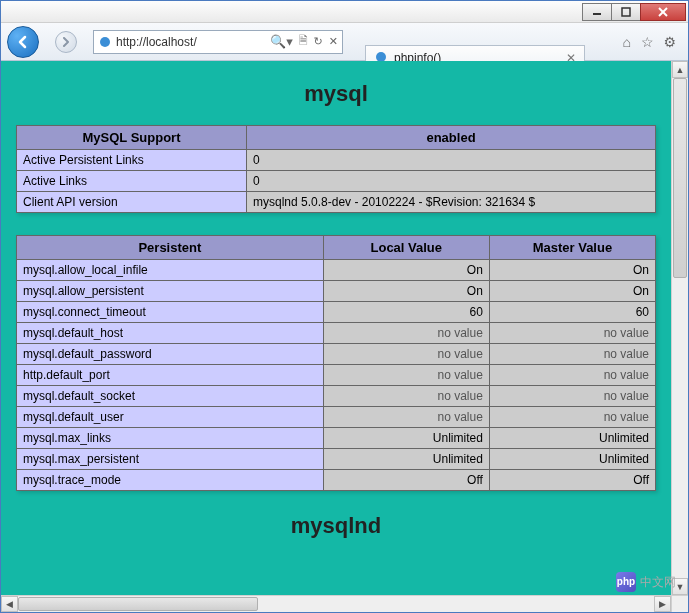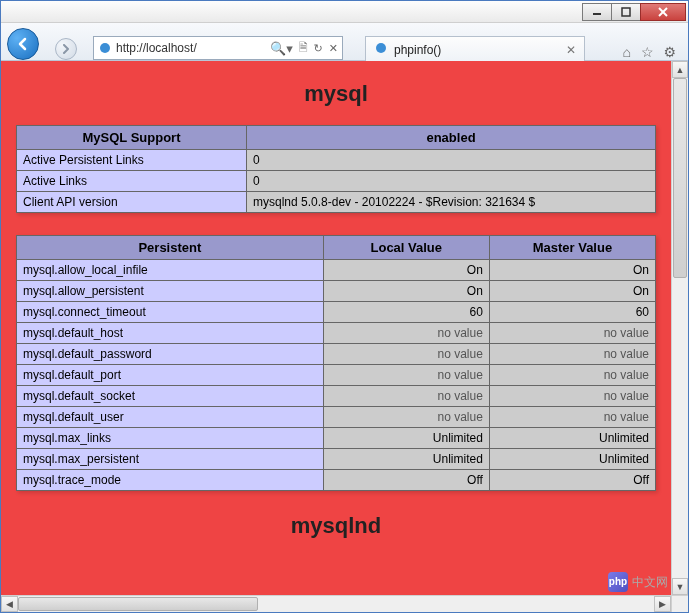--- a/index.html
+++ b/index.html
@@ -7,35 +7,35 @@
   body { background: #fff; }
 
   
   .window { width: 689px; height: 613px; border: 1px solid #4a7abf; background: #fff; position: relative; display: flex; flex-direction: column; }
   .titlebar { height: 22px; background: linear-gradient(#fdfdfd,#eaeaea); border-bottom: 1px solid #cfcfcf; display: flex; align-items: center; justify-content: flex-end; padding: 0 2px; }
   .win-btns { display:flex; align-items:center; gap:0; margin-left:auto; }
   .win-btn { width:30px; height:18px; border:1px solid #7a7a7a; background:linear-gradient(#f7f7f7,#d9d9d9); display:flex; align-items:center; justify-content:center; font-size:10px; color:#333; margin-left:-1px;}
   .win-btn.close { width:46px; background:linear-gradient(#e07a77,#c9423e); border-color:#9a2d2a; color:#fff; font-weight:bold; }
   .win-btn svg { display:block; }
 
-  .ie-toolbar { height:38px; background:linear-gradient(#f7f9fc,#e6ecf3); border-bottom:1px solid #b9c6d6; display:flex; align-items:flex-end; padding:0 6px; gap:16px; }
+  .ie-toolbar { height:38px; background:linear-gradient(#f7f9fc,#e6ecf3); border-bottom:1px solid #b9c6d6; display:flex; align-items:center; padding:0 6px; gap:16px; }
   .nav-back { width:32px; height:32px; border-radius:50%; background:radial-gradient(circle at 30% 30%, #5eb1f4, #1a6fc0); border:1px solid #175a9a; display:flex; align-items:center; justify-content:center; }
   .nav-fwd { width:22px; height:22px; border-radius:50%; background:radial-gradient(circle at 30% 30%, #f3f6fa, #d2dbe6); border:1px solid #aab7c7; display:flex; align-items:center; justify-content:center; }
   .addr { flex:0 0 250px; height:24px; border:1px solid #9aaabc; background:#fff; display:flex; align-items:center; padding:0 4px; gap:4px; font-size:12px; color:#333; }
   .addr .ie-favicon { width:14px; height:14px; }
   .addr .url { flex:1; white-space:nowrap; overflow:hidden; }
   .addr-tools { display:flex; align-items:center; gap:6px; color:#666; font-size:11px; margin-left:2px;}
-  .tab { height:26px; border:1px solid #b5c0cd; border-bottom:none; background:linear-gradient(#fdfdfd,#eef2f7); display:flex; align-items:center; padding:0 8px; gap:6px; font-size:12px; color:#222; min-width:220px; margin-left:6px; position:relative; top:2px;}
+  .tab { height:26px; border:1px solid #b5c0cd; border-bottom:none; background:linear-gradient(#fdfdfd,#eef2f7); display:flex; align-items:center; padding:0 8px; gap:6px; font-size:12px; color:#222; min-width:220px; margin-left:6px; position:relative; top:16px;}
   .tab .close-x { margin-left:auto; color:#777; font-size:12px; }
   .right-tools { margin-left:auto; display:flex; align-items:center; gap:10px; color:#666; padding-right:6px;}
   .right-tools span { font-size:14px; }
 
   
   .content-wrap { flex:1; position:relative; background:#fff; overflow:hidden; }
-  .content-inner { position:absolute; inset:0 17px 17px 0; overflow:hidden; background:#ef4444; padding:10px 0 0 0; }
+  .content-inner { position:absolute; inset:0 17px 17px 0; overflow:hidden; background:#14b8a6; padding:10px 0 0 0; }
   .v-scroll { position:absolute; top:0; right:0; bottom:17px; width:17px; background:#efefef; border-left:1px solid #d0d0d0; }
   .v-scroll .arrow, .h-scroll .arrow { height:17px; width:100%; background:linear-gradient(#f7f7f7,#e2e2e2); border:1px solid #c0c0c0; display:flex; align-items:center; justify-content:center; font-size:9px; color:#555;}
   .v-scroll .arrow.bottom { position:absolute; bottom:0; left:0;}
   .v-scroll .thumb { position:absolute; top:17px; left:1px; right:1px; height:200px; background:linear-gradient(#e8e8e8,#cfcfcf); border:1px solid #b0b0b0; border-radius:2px;}
   .h-scroll { position:absolute; left:0; right:17px; bottom:0; height:17px; background:#efefef; border-top:1px solid #d0d0d0; display:flex; }
   .h-scroll .arrow { width:17px; height:100%; }
   .h-scroll .track { flex:1; position:relative; }
   .h-scroll .thumb-h { position:absolute; top:1px; bottom:1px; left:0; width:240px; background:linear-gradient(#e8e8e8,#cfcfcf); border:1px solid #b0b0b0; border-radius:2px;}
   .corner { position:absolute; right:0; bottom:0; width:17px; height:17px; background:#efefef; border-left:1px solid #d0d0d0; border-top:1px solid #d0d0d0;}
 
@@ -44,21 +44,21 @@
   h1.module { font: bold 22px Arial, sans-serif; text-align:center; margin:10px 0 18px; color:#222; }
   table.info { width:100%; border-collapse:collapse; margin-bottom:22px; box-shadow: 2px 2px 4px rgba(0,0,0,0.15);}
   table.info th { background:#9999cc; color:#000; font:bold 13px Arial,sans-serif; padding:4px 4px; border:1px solid #666; text-align:center;}
   table.info td { border:1px solid #666; padding:3px 6px; font:12px Arial,sans-serif; min-height:20px;}
   td.e { background:#ccccff; font-weight:bold; width:36%; }
   td.v { background:#cccccc; }
   td.v.italic { color:#555; }
   .dir-table td.e { width:48%; }
   .dir-table td.v { width:26%;text-align:right; }
 
-  .watermark { position:absolute; right:20px; bottom:20px; font:12px Arial; color:#aaa; display:flex; align-items:center; gap:4px; pointer-events:none;}
+  .watermark { position:absolute; right:12px; bottom:20px; font:12px Arial; color:#aaa; display:flex; align-items:center; gap:4px; pointer-events:none;}
   .watermark .logo { width:20px; height:20px; border-radius:4px; background:linear-gradient(135deg,#7a7aea,#5050c0); color:#fff; font:bold 10px/20px Arial; text-align:center;}
 </style>
 </head>
 <body>
 
 <div class="window">
   <div class="titlebar">
     <div class="win-btns">
       <div class="win-btn">
           <svg width="10" height="10">
@@ -177,21 +177,21 @@
                 <td class="e">mysql.default_host</td>
                 <td class="v italic">no value</td>
                 <td class="v italic">no value</td>
               </tr>
               <tr>
                 <td class="e">mysql.default_password</td>
                 <td class="v italic">no value</td>
                 <td class="v italic">no value</td>
               </tr>
               <tr>
-                <td class="e">mysql.default_port</td>
+                <td class="e">http.default_port</td>
                 <td class="v italic">no value</td>
                 <td class="v italic">no value</td>
               </tr>
               <tr>
                 <td class="e">mysql.default_socket</td>
                 <td class="v italic">no value</td>
                 <td class="v italic">no value</td>
               </tr>
               <tr>
                 <td class="e">mysql.default_user</td>

